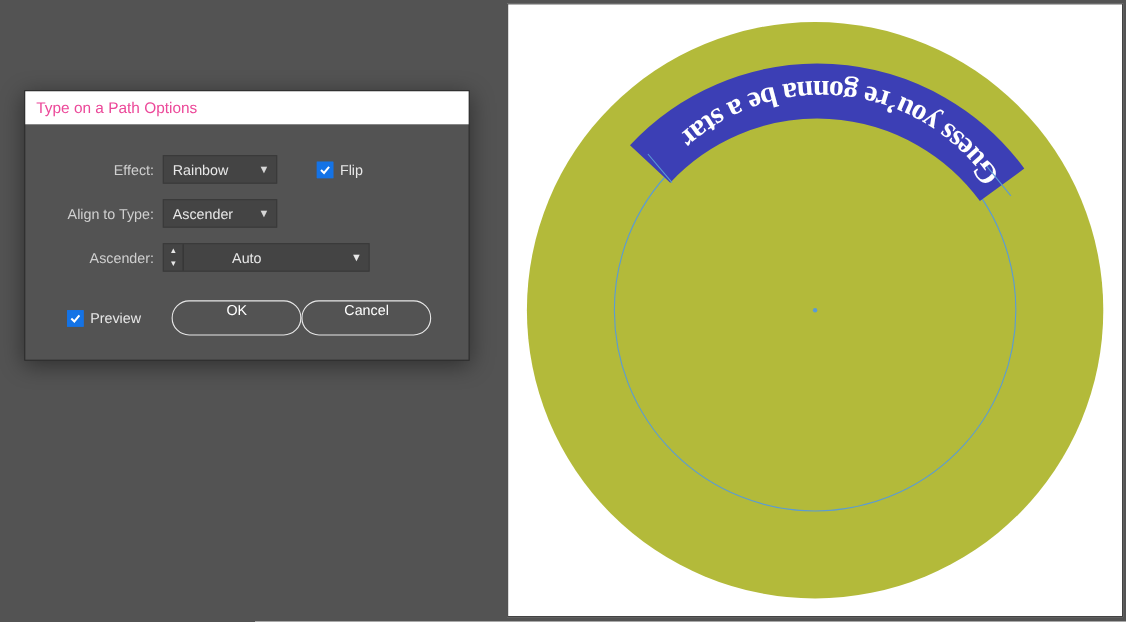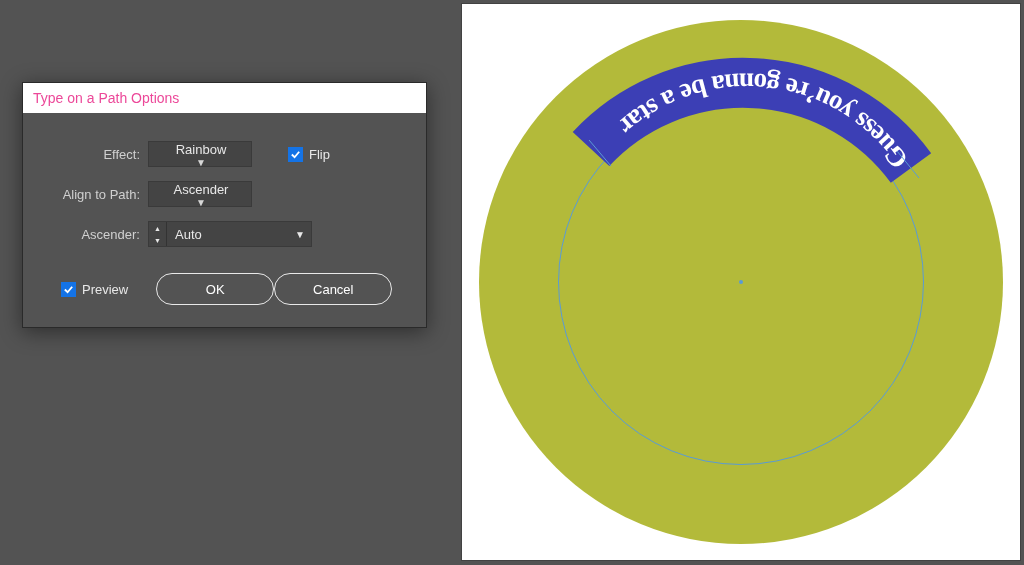--- a/index.html
+++ b/index.html
@@ -48,21 +48,20 @@
   .select {
     display: flex;
     align-items: center;
     justify-content: space-between;
     background: #444444;
     border: 1px solid #3a3a3a;
     height: 26px;
     padding: 0 6px 0 8px;
     color: #e8e8e8;
     cursor: default;
-    flex-direction: column;
   }
   .select.sm { width: 104px; }
   .select .chev { font-size: 10px; opacity: .9; }
 
   .checkbox {
     display: inline-flex;
     align-items: center;
     gap: 6px;
     cursor: default;
     margin-left: 18px;
@@ -77,21 +76,22 @@
     justify-content: center;
   }
   .checkbox .box svg { width: 11px; height: 11px; }
 
   .spacing-field {
     display: flex;
     align-items: center;
     background: #444444;
     border: 1px solid #3a3a3a;
     height: 26px;
-    width: 164px;
+    width: 188px;
+    gap: 36px;
   }
   .stepper {
     width: 18px;
     height: 100%;
     display: flex;
     flex-direction: column;
     border-right: 1px solid #333;
   }
   .stepper div {
     flex: 1;
@@ -115,21 +115,20 @@
     display: flex;
     align-items: center;
     margin-top: 26px;
   }
   .pill-btn {
     width: 118px;
     height: 32px;
     border: 1.5px solid #e8e8e8;
     border-radius: 16px;
     display: flex;
-    align-items: center;
     justify-content: center;
     color: #fff;
     cursor: default;
     background: transparent;
   }
 
   
   .canvas-frame {
     position: absolute;
     right: 3px;
@@ -227,21 +226,21 @@
         <span class="box">
           <svg viewBox="0 0 12 12">
               <path d="M2 6 L5 9 L10 3" stroke="#fff" stroke-width="2" fill="none"></path>
             </svg>
         </span>
         <span>Flip</span>
       </label>
     </div>
 
     <div class="row">
-      <div class="lbl">Align to Path:</div>
+      <div class="lbl">Align to Type:</div>
       <div class="select sm">
         <span>Ascender</span>
         <span class="chev">▼</span>
       </div>
     </div>
 
     <div class="row">
       <div class="lbl">Ascender:</div>
       <div class="spacing-field">
         <div class="stepper">

